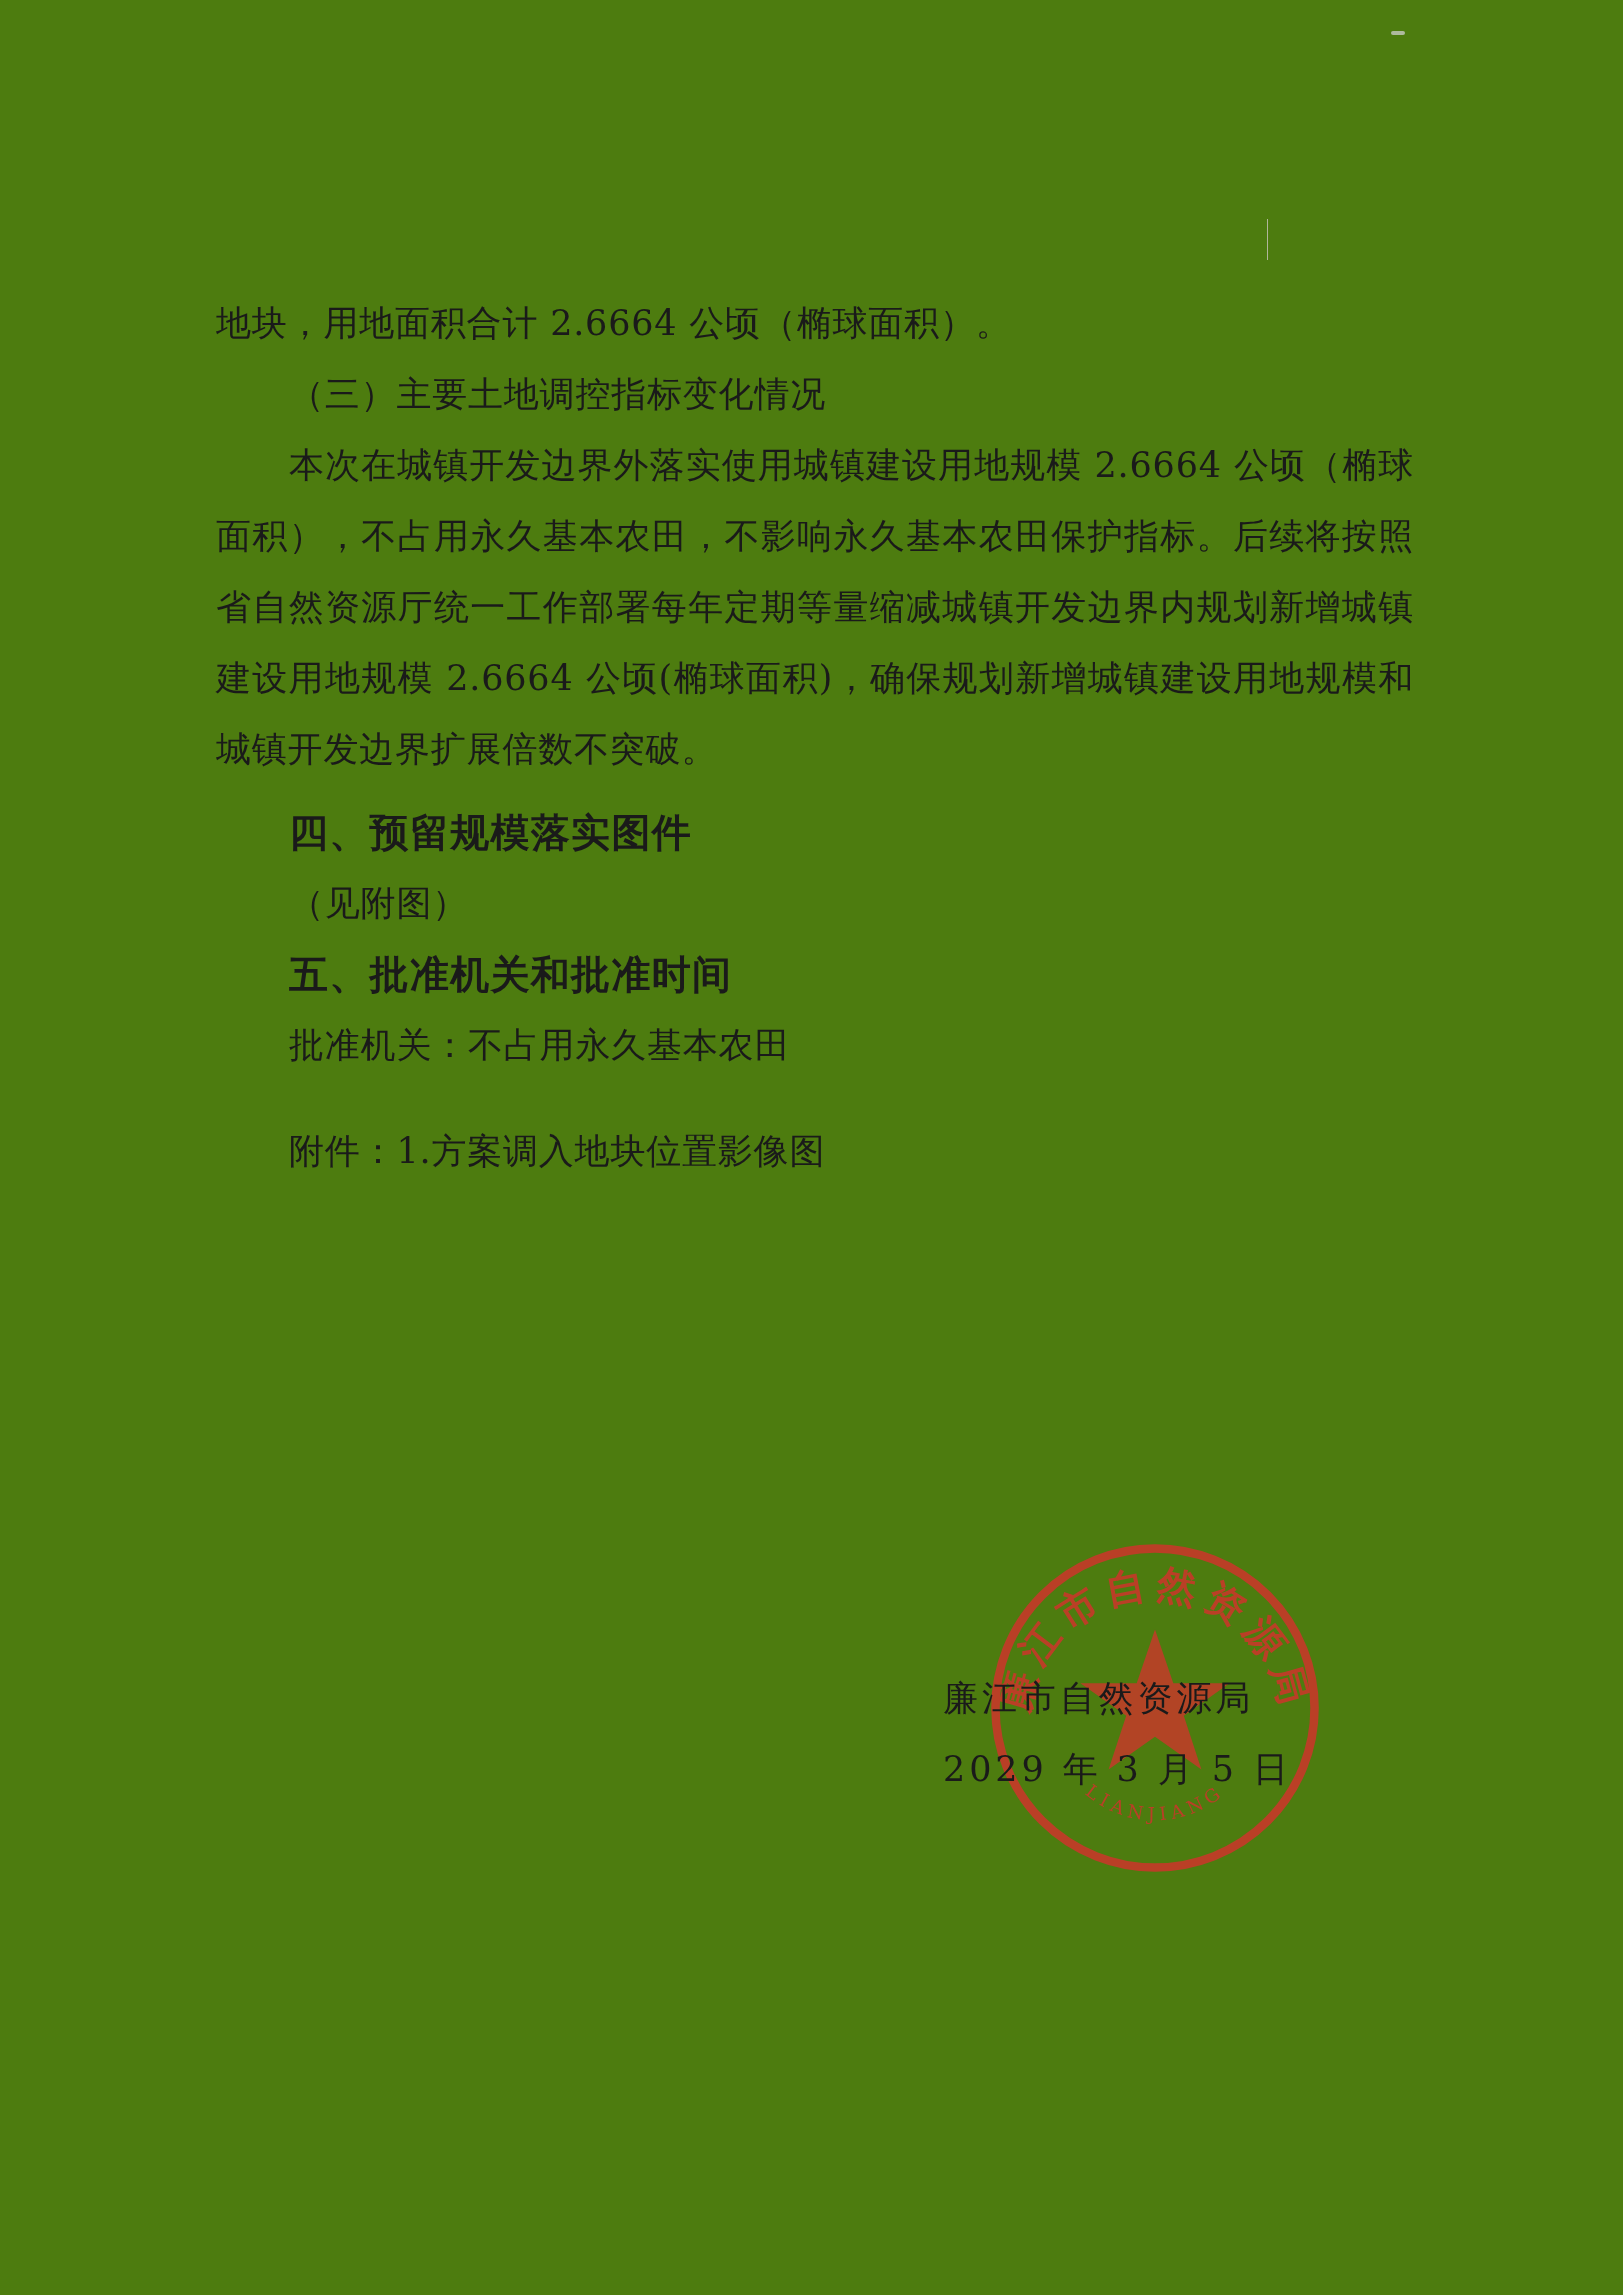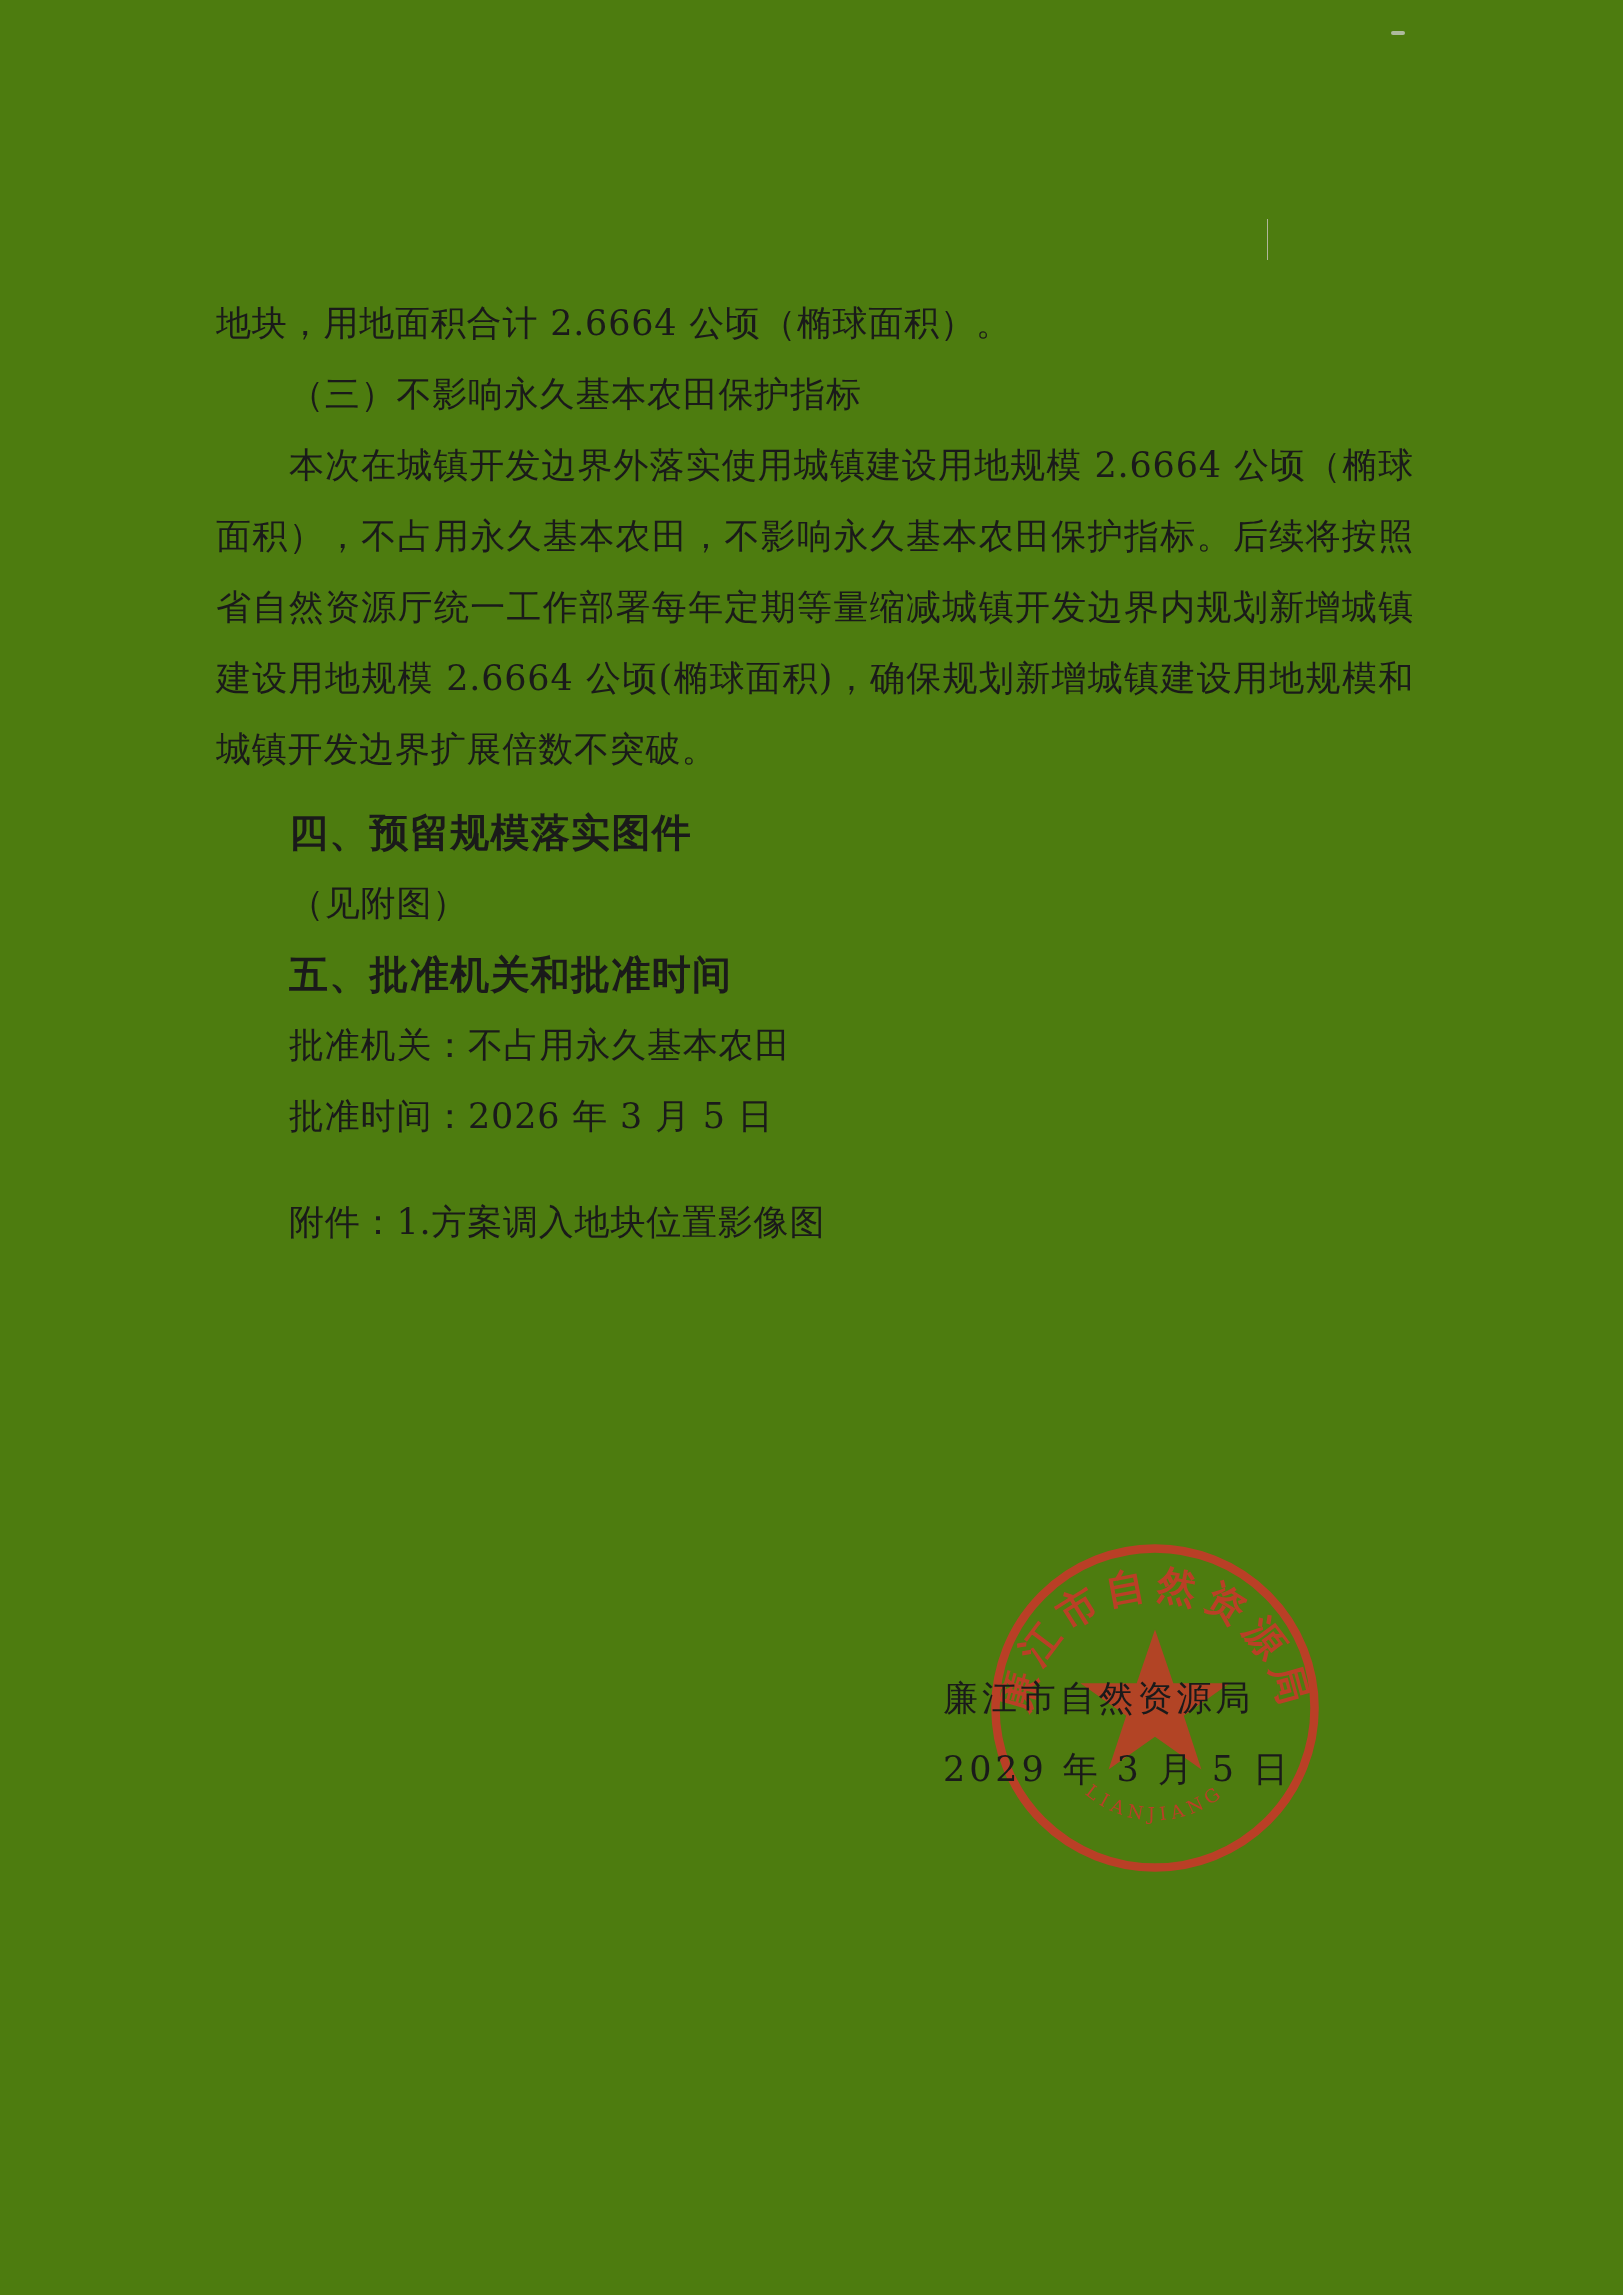--- a/index.html
+++ b/index.html
@@ -107,35 +107,34 @@
 
 <div class="page">
 
   <div class="top-artifact"></div>
   <div class="edge-tick"></div>
 
   <div class="content">
 
     <p>地块，用地面积合计 2.6664 公顷（椭球面积）。</p>
 
-    <p class="indent">（三）不影响永久基本农田保护指标</p>
+    <p class="indent">（三）主要土地调控指标变化情况</p>
 
     <p class="indent">本次在城镇开发边界外落实使用城镇建设用地规模 2.6664 公顷（椭球面积），不占用永久基本农田，不影响永久基本农田保护指标。后续将按照省自然资源厅统一工作部署每年定期等量缩减城镇开发边界内规划新增城镇建设用地规模 2.6664 公顷(椭球面积)，确保规划新增城镇建设用地规模和城镇开发边界扩展倍数不突破。</p>
 
     <div class="spacer-sm"></div>
 
     <p class="heading">四、预留规模落实图件</p>
 
     <p class="indent">（见附图）</p>
 
     <p class="heading">五、批准机关和批准时间</p>
 
     <p class="indent">批准机关：不占用永久基本农田</p>
 
-    <p class="indent">批准时间：2026 年 3 月 5 日</p>
 
     <div class="attach-block">
       <p class="attach-line-1">附件：1.方案调入地块位置影像图</p>
     </div>
 
   </div>
 
   <div class="seal">
     <svg width="340" height="340" viewBox="0 0 520 520" xmlns="http://www.w3.org/2000/svg">
       <g opacity="0.82">

